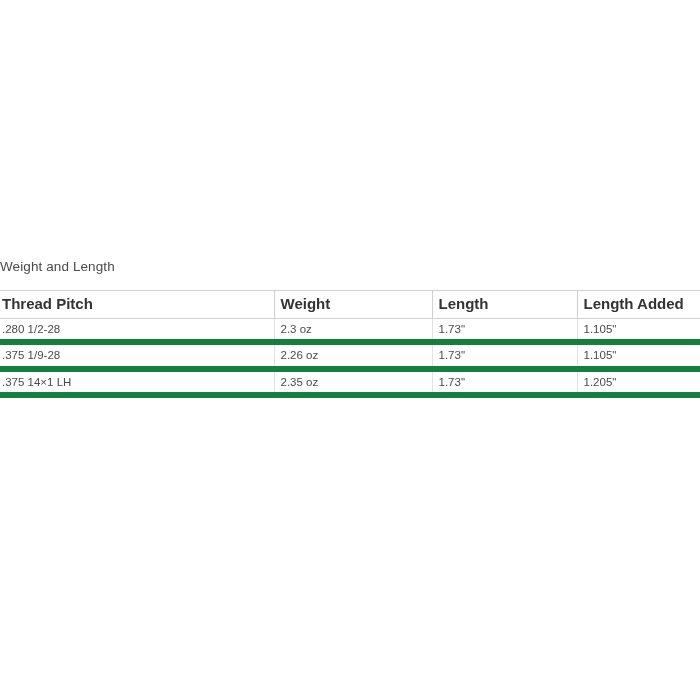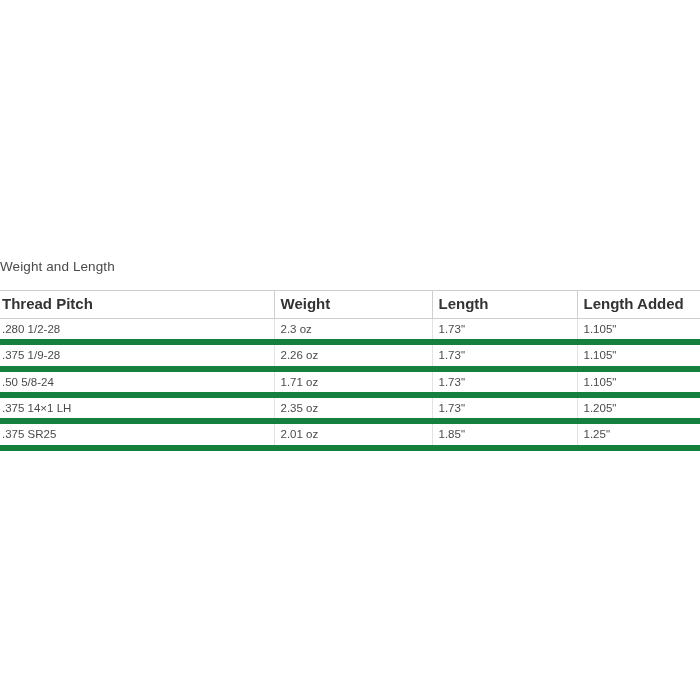--- a/index.html
+++ b/index.html
@@ -113,34 +113,22 @@
           <td class="c2">1.73"</td>
           <td class="c3">1.105"</td>
         </tr>
         <tr>
           <td class="c0">.375 1/9-28</td>
           <td class="c1">2.26 oz</td>
           <td class="c2">1.73"</td>
           <td class="c3">1.105"</td>
         </tr>
         <tr>
-          <td class="c0">.50 5/8-24</td>
-          <td class="c1">1.71 oz</td>
-          <td class="c2">1.73"</td>
-          <td class="c3">1.105"</td>
-        </tr>
-        <tr>
           <td class="c0">.375 14×1 LH</td>
           <td class="c1">2.35 oz</td>
           <td class="c2">1.73"</td>
           <td class="c3">1.205"</td>
-        </tr>
-        <tr>
-          <td class="c0">.375 SR25</td>
-          <td class="c1">2.01 oz</td>
-          <td class="c2">1.85"</td>
-          <td class="c3">1.25"</td>
         </tr>
       </tbody>
     </table>
   </div>
 
 </div>
 
 </body></html>

